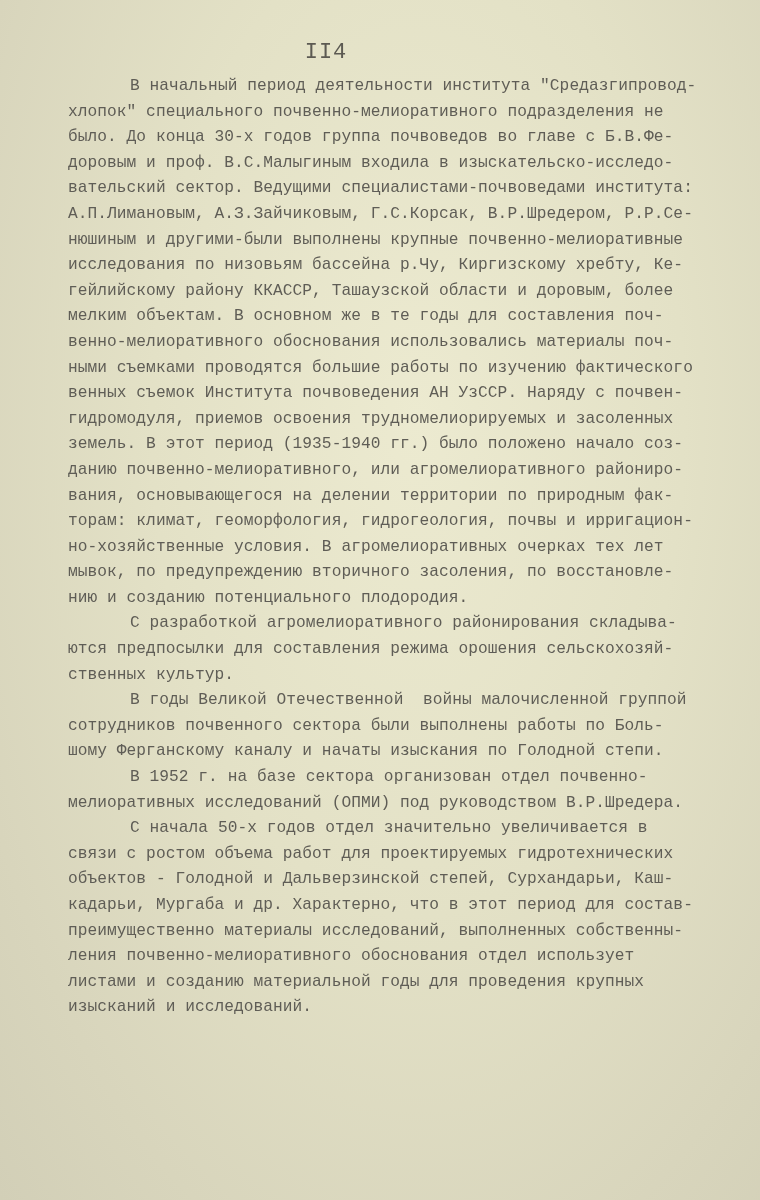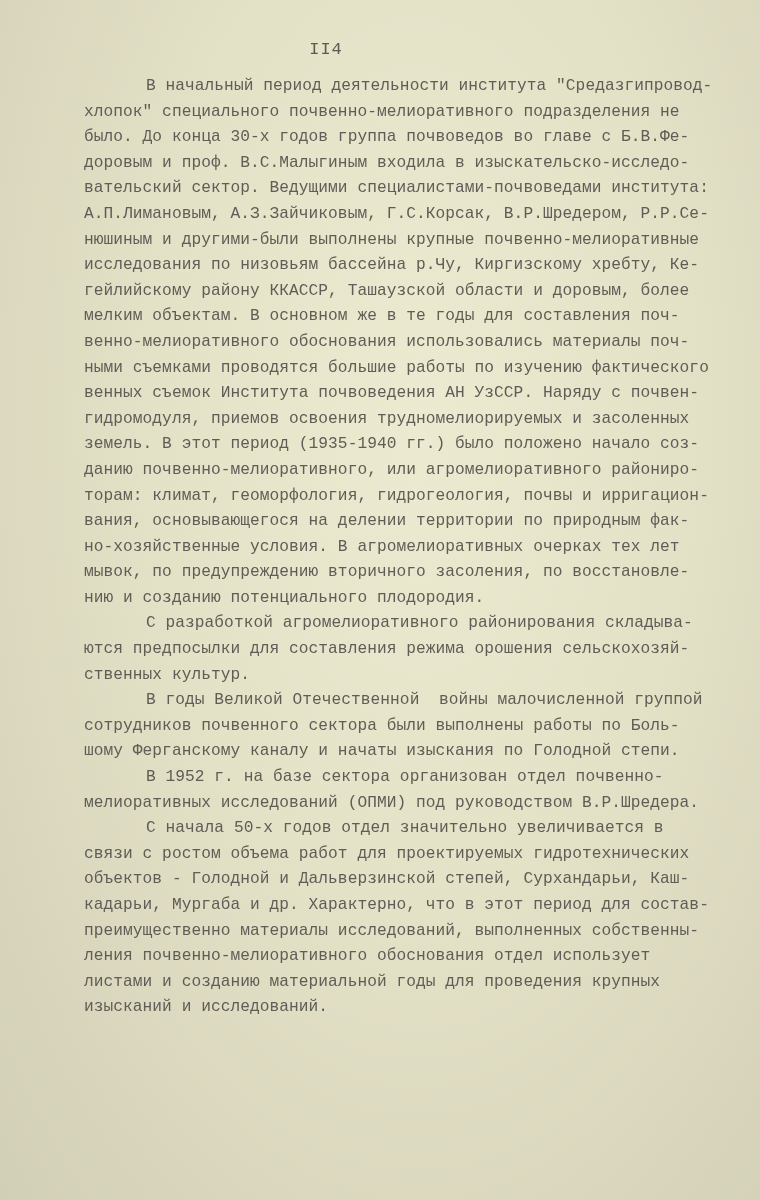--- a/index.html
+++ b/index.html
@@ -21,27 +21,27 @@
       top: 0;
       width: 760px;
       height: 1200px;
     }
     .page-number {
       position: absolute;
       top: 40px;
       left: 0;
       width: 652px;
       text-align: center;
-      font-size: 17px;
+      font-size: 22px;
       letter-spacing: 1px;
       color: #5c5a52;
     }
     .text-block {
       position: absolute;
-      left: 84px;
+      left: 68px;
       top: 74px;
       width: 670px;
     }
     .line {
       height: 25.6px;
       line-height: 25.6px;
       font-size: 16.2px;
       white-space: pre;
       letter-spacing: 0.05px;
       color: #5f5d56;
@@ -65,22 +65,22 @@
       <div class="line">нюшиным и другими-были выполнены крупные почвенно-мелиоративные</div>
       <div class="line">исследования по низовьям бассейна р.Чу, Киргизскому хребту, Ке-</div>
       <div class="line">гейлийскому району ККАССР, Ташаузской области и доровым, более</div>
       <div class="line">мелким объектам. В основном же в те годы для составления поч-</div>
       <div class="line">венно-мелиоративного обоснования использовались материалы поч-</div>
       <div class="line">ными съемками проводятся большие работы по изучению фактического</div>
       <div class="line">венных съемок Института почвоведения АН УзССР. Наряду с почвен-</div>
       <div class="line">гидромодуля, приемов освоения трудномелиорируемых и засоленных</div>
       <div class="line">земель. В этот период (1935-1940 гг.) было положено начало соз-</div>
       <div class="line">данию почвенно-мелиоративного, или агромелиоративного райониро-</div>
+      <div class="line">вания, основывающегося на делении территории по природным фак-</div>
       <div class="line">торам: климат, геоморфология, гидрогеология, почвы и ирригацион-</div>
-      <div class="line">вания, основывающегося на делении территории по природным фак-</div>
       <div class="line">но-хозяйственные условия. В агромелиоративных очерках тех лет</div>
       <div class="line">мывок, по предупреждению вторичного засоления, по восстановле-</div>
       <div class="line">нию и созданию потенциального плодородия.</div>
       <div class="line indent">С разработкой агромелиоративного районирования складыва-</div>
       <div class="line">ются предпосылки для составления режима орошения сельскохозяй-</div>
       <div class="line">ственных культур.</div>
       <div class="line indent">В годы Великой Отечественной  войны малочисленной группой</div>
       <div class="line">сотрудников почвенного сектора были выполнены работы по Боль-</div>
       <div class="line">шому Ферганскому каналу и начаты изыскания по Голодной степи.</div>
       <div class="line indent">В 1952 г. на базе сектора организован отдел почвенно-</div>

